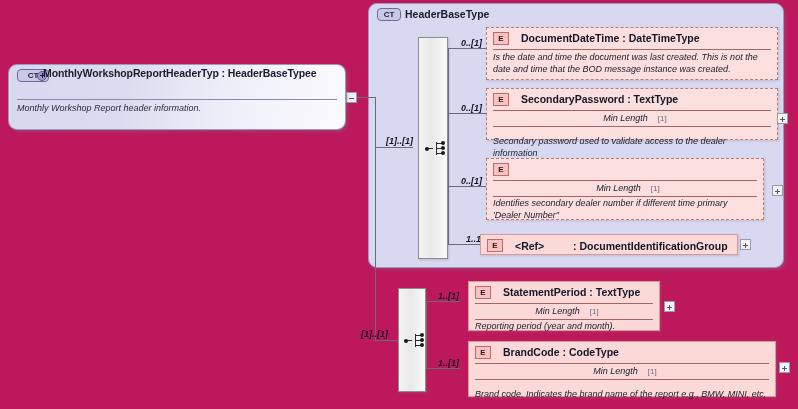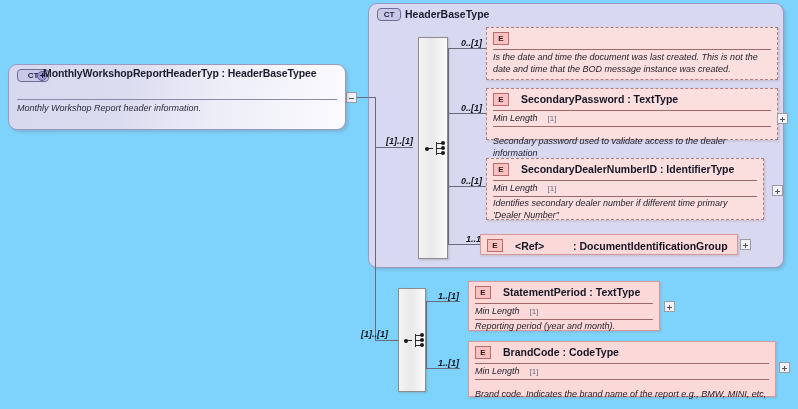--- a/index.html
+++ b/index.html
@@ -7,21 +7,21 @@
   html, body {
     margin: 0; padding: 0;
     background: #ffffff;
     font-family: "Liberation Sans", sans-serif;
   }
   #canvas {
     position: relative;
     width: 798px;
     height: 409px;
     overflow: hidden;
-    background: #7dd3fc;
+    background: #be185d;
   }
 
   
   .abs { position: absolute; }
 
   
   .ct-root {
     left: 8px; top: 64px; width: 338px; height: 66px;
     border: 1px solid #9a9ac0;
     border-radius: 9px;
@@ -172,20 +172,21 @@
   }
   .el-facet {
     position: relative;
     height: 14px;
     padding-left: 6px;
     font-size: 9px;
     font-style: italic;
     color: #1c1c28;
     line-height: 14px;
     white-space: nowrap;
+    text-align: center;
   }
   .el-facet .facet-val {
     font-style: normal;
     color: #6a6a80;
     font-size: 8px;
     margin-left: 10px;
   }
   .el-doc {
     padding: 1px 6px 0 6px;
     font-size: 9px;
@@ -280,20 +281,21 @@
   <div class="line-h" style="left:448px; top:244px; width:32px;"></div>
 
   <div class="card" style="left:461px; top:38px;">0..[1]</div>
   <div class="card" style="left:461px; top:103px;">0..[1]</div>
   <div class="card" style="left:461px; top:176px;">0..[1]</div>
   <div class="card" style="left:466px; top:234px;">1..1</div>
 
   <div class="abs el-box optional" style="left:486px; top:27px; width:292px; height:53px;">
     <div class="el-head">
       <span class="badge-e">E</span>
+      <span>DocumentDateTime : DateTimeType</span>
     </div>
     <div class="el-rule" style="top:21px;"></div>
     <div class="el-doc" style="margin-top:3px;">Is the date and time the document was last created. This is not the date and time that the BOD message instance was created.</div>
   </div>
 
   <div class="abs el-box optional" style="left:486px; top:88px; width:292px; height:52px;">
     <div class="el-head">
       <span class="badge-e">E</span>
       <span>SecondaryPassword : TextType</span>
     </div>
@@ -302,21 +304,20 @@
       <span>Min Length</span><span class="facet-val">[1]</span>
     </div>
     <div class="el-rule" style="top:37px;"></div>
     <div class="el-doc" style="margin-top:10px;">Secondary password used to validate access to the dealer information</div>
   </div>
   <div class="btn-sq plus" style="left:777px; top:113px;"></div>
 
   <div class="abs el-box optional" style="left:486px; top:158px; width:278px; height:62px;">
     <div class="el-head">
       <span class="badge-e">E</span>
-      <span>SecondaryDealerNumberID : IdentifierType</span>
     </div>
     <div class="el-rule" style="top:21px;"></div>
     <div class="el-facet" style="margin-top:2px;">
       <span>Min Length</span><span class="facet-val">[1]</span>
     </div>
     <div class="el-rule" style="top:37px;"></div>
     <div class="el-doc" style="margin-top:2px;">Identifies secondary dealer number if different time primary 'Dealer Number"</div>
   </div>
   <div class="btn-sq plus" style="left:772px; top:185px;"></div>
 

